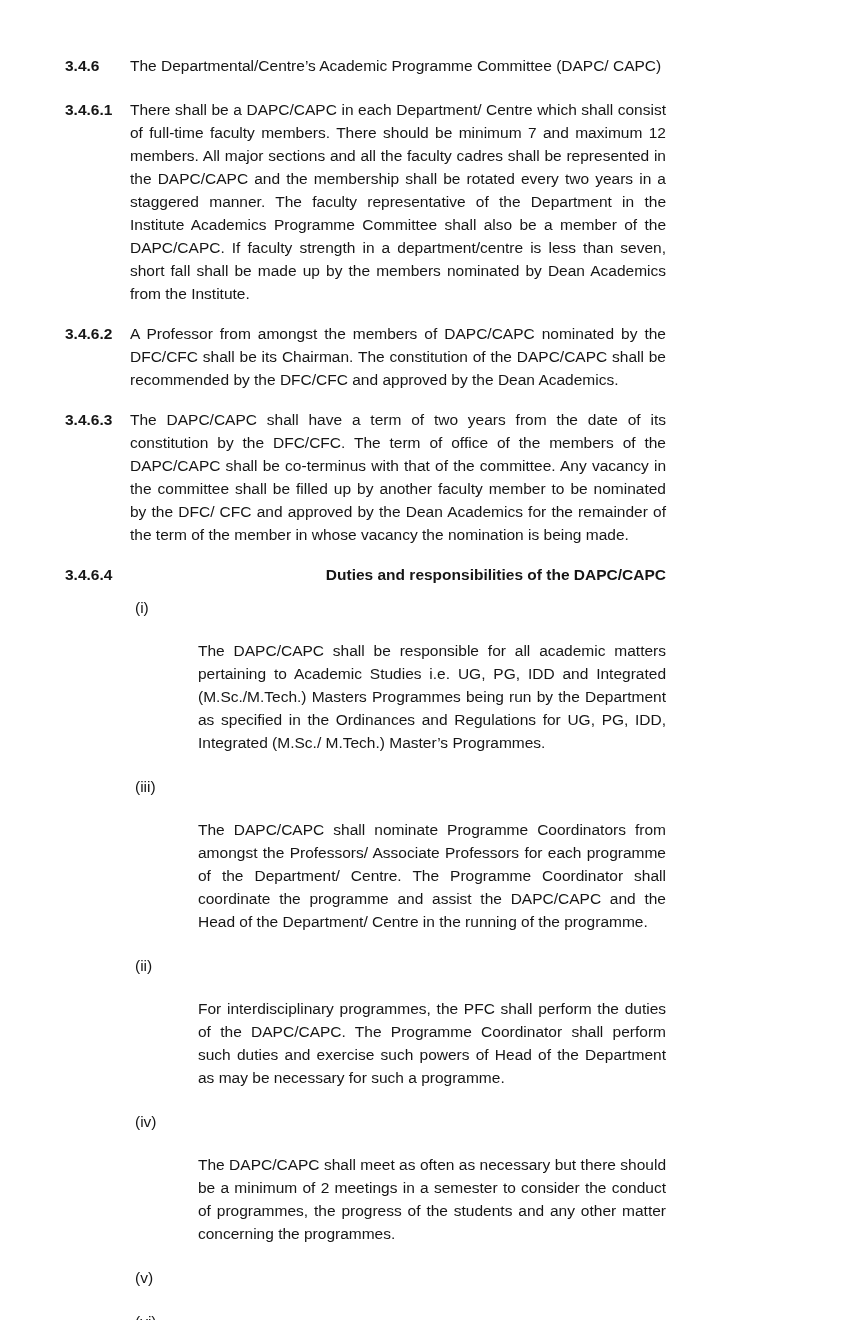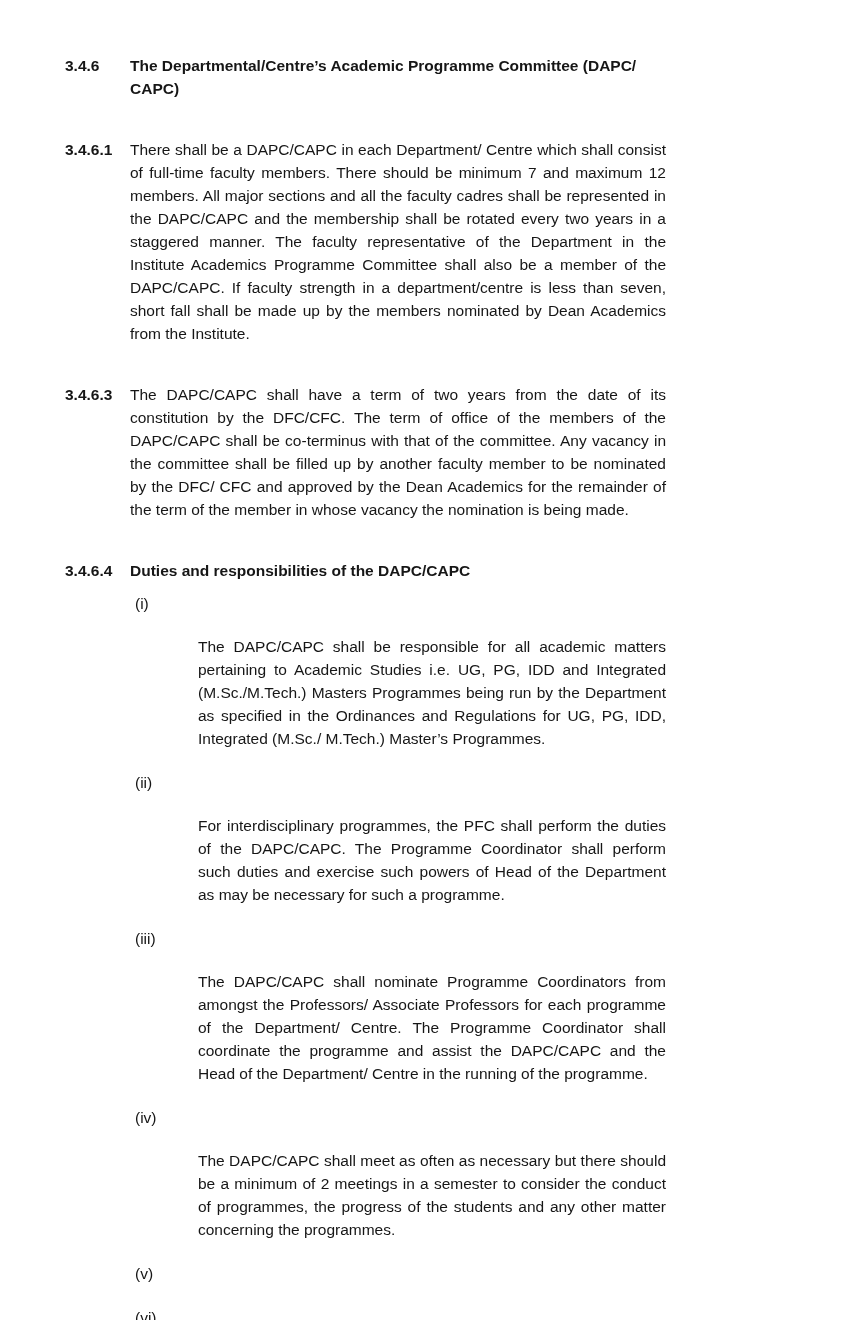--- a/index.html
+++ b/index.html
@@ -27,28 +27,28 @@
     flex: 0 0 65px;
     width: 65px;
     font-weight: bold;
   }
   .col-text {
     flex: 1;
     text-align: justify;
   }
   .heading { margin-bottom: 21px; }
   .heading .col-text {
-    font-weight: bold;
+    font-weight: normal;
     text-align: left;
   }
-  .clause { margin-bottom: 17px; margin-top: 38px; }
+  .clause { margin-bottom: 17px; }
   .clause.last { margin-bottom: 10px; }
   .subheading {
     font-weight: bold;
-    text-align: left;
+    text-align: right;
   }
   .duties {
     padding-left: 70px;
   }
   .duty {
     display: flex;
     align-items: flex-start;
     margin-bottom: 21px;
   }
   .duty-marker {
@@ -69,46 +69,50 @@
   <div class="row heading">
     <div class="col-num">3.4.6</div>
     <div class="col-text">The Departmental/Centre’s Academic Programme Committee (DAPC/ CAPC)</div>
   </div>
 
   <div class="row clause">
     <div class="col-num">3.4.6.1</div>
     <div class="col-text">There shall be a DAPC/CAPC in each Department/ Centre which shall consist of full-time faculty members. There should be minimum 7 and maximum 12 members. All major sections and all the faculty cadres shall be represented in the DAPC/CAPC and the membership shall be rotated every two years in a staggered manner.  The faculty representative of the Department in the Institute Academics Programme Committee shall also be a member of the DAPC/CAPC. If faculty strength in a department/centre is less than seven, short fall shall be made up by the members nominated by Dean Academics from the Institute.</div>
   </div>
 
+  <div class="row clause">
+    <div class="col-num">3.4.6.2</div>
+    <div class="col-text">A Professor from amongst the members of DAPC/CAPC nominated by the DFC/CFC shall be its Chairman. The constitution of the DAPC/CAPC shall be recommended by the DFC/CFC and approved by the Dean Academics.</div>
+  </div>
 
   <div class="row clause">
     <div class="col-num">3.4.6.3</div>
     <div class="col-text">The DAPC/CAPC shall have a term of two years from the date of its constitution by the DFC/CFC. The term of office of the members of the DAPC/CAPC shall be co-terminus with that of the committee. Any vacancy in the committee shall be filled up by another faculty member to be nominated by the DFC/ CFC and approved by the Dean Academics for the remainder of the term of the member in whose vacancy the nomination is being made.</div>
   </div>
 
   <div class="row clause last">
     <div class="col-num">3.4.6.4</div>
     <div class="col-text subheading">Duties and responsibilities of the DAPC/CAPC</div>
   </div>
 
   <div class="duties">
 
     <div class="duty">
       <div class="duty-marker">(i)</div>
       <div class="duty-text">The DAPC/CAPC shall be responsible for all academic matters pertaining to Academic Studies i.e. UG, PG, IDD and Integrated (M.Sc./M.Tech.) Masters Programmes being run by the Department as specified in the Ordinances and Regulations for UG, PG, IDD, Integrated  (M.Sc./ M.Tech.) Master’s Programmes.</div>
     </div>
 
     <div class="duty">
-      <div class="duty-marker">(ii)</div>
-      <div class="duty-text">For interdisciplinary programmes, the PFC shall perform the duties of the DAPC/CAPC. The Programme Coordinator shall perform such duties and exercise such powers of Head of the Department as may be necessary for such a programme.</div>
+      <div class="duty-marker">(iii)</div>
+      <div class="duty-text">The DAPC/CAPC shall nominate Programme Coordinators from amongst the Professors/ Associate Professors for each programme of the Department/ Centre. The Programme Coordinator shall coordinate the programme and assist the DAPC/CAPC and the Head of the Department/ Centre in the running of the programme.</div>
     </div>
 
     <div class="duty">
-      <div class="duty-marker">(iii)</div>
-      <div class="duty-text">The DAPC/CAPC shall nominate Programme Coordinators from amongst the Professors/ Associate Professors for each programme of the Department/ Centre. The Programme Coordinator shall coordinate the programme and assist the DAPC/CAPC and the Head of the Department/ Centre in the running of the programme.</div>
+      <div class="duty-marker">(ii)</div>
+      <div class="duty-text">For interdisciplinary programmes, the PFC shall perform the duties of the DAPC/CAPC. The Programme Coordinator shall perform such duties and exercise such powers of Head of the Department as may be necessary for such a programme.</div>
     </div>
 
     <div class="duty">
       <div class="duty-marker">(iv)</div>
       <div class="duty-text">The DAPC/CAPC shall meet as often as necessary but there should be a minimum of 2 meetings in a semester to consider the conduct of programmes, the progress of the students and any other matter concerning the programmes.</div>
     </div>
 
     <div class="duty">
       <div class="duty-marker">(v)</div>
     </div>

